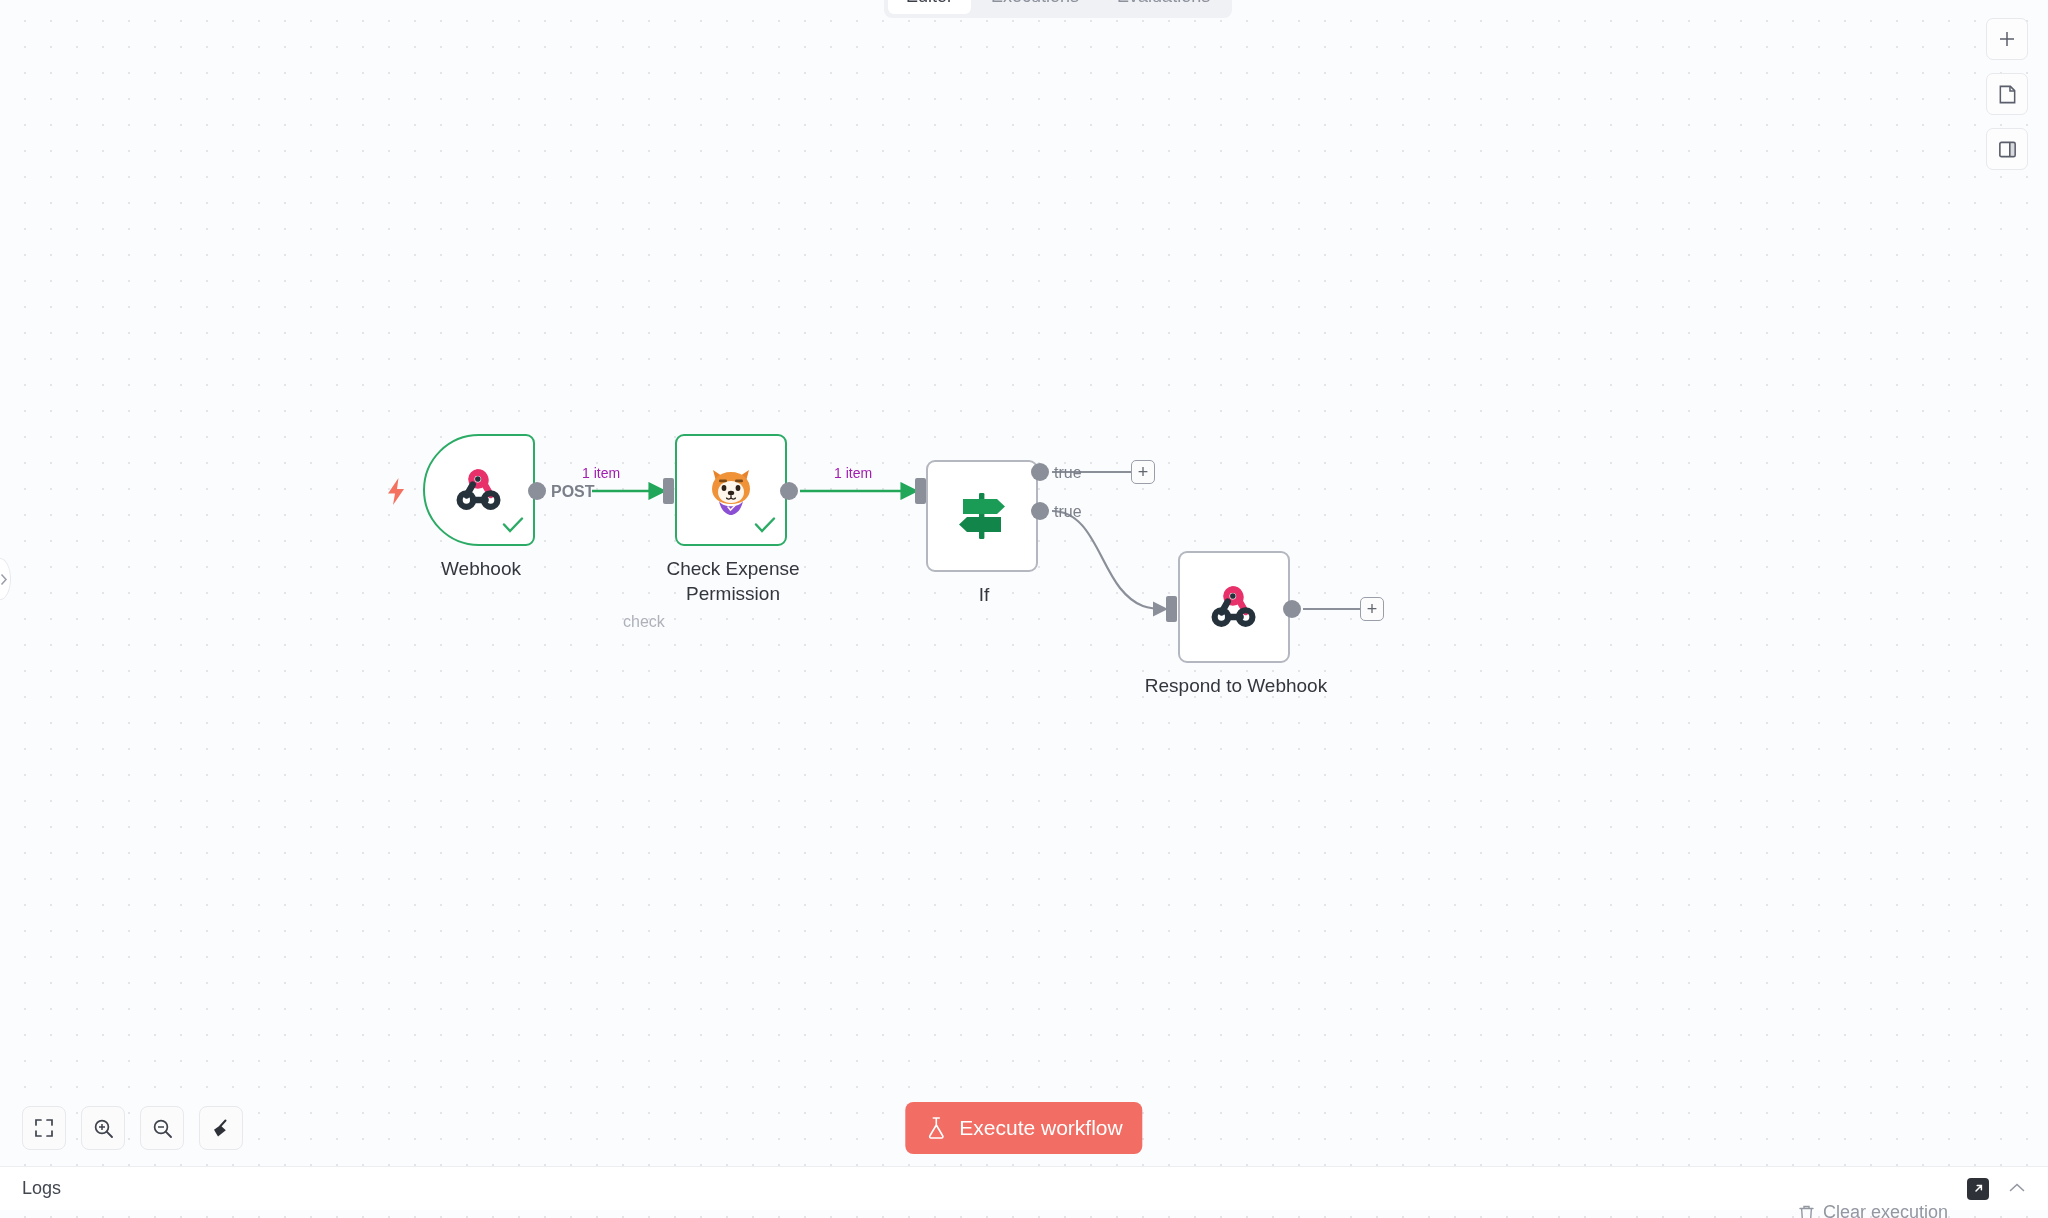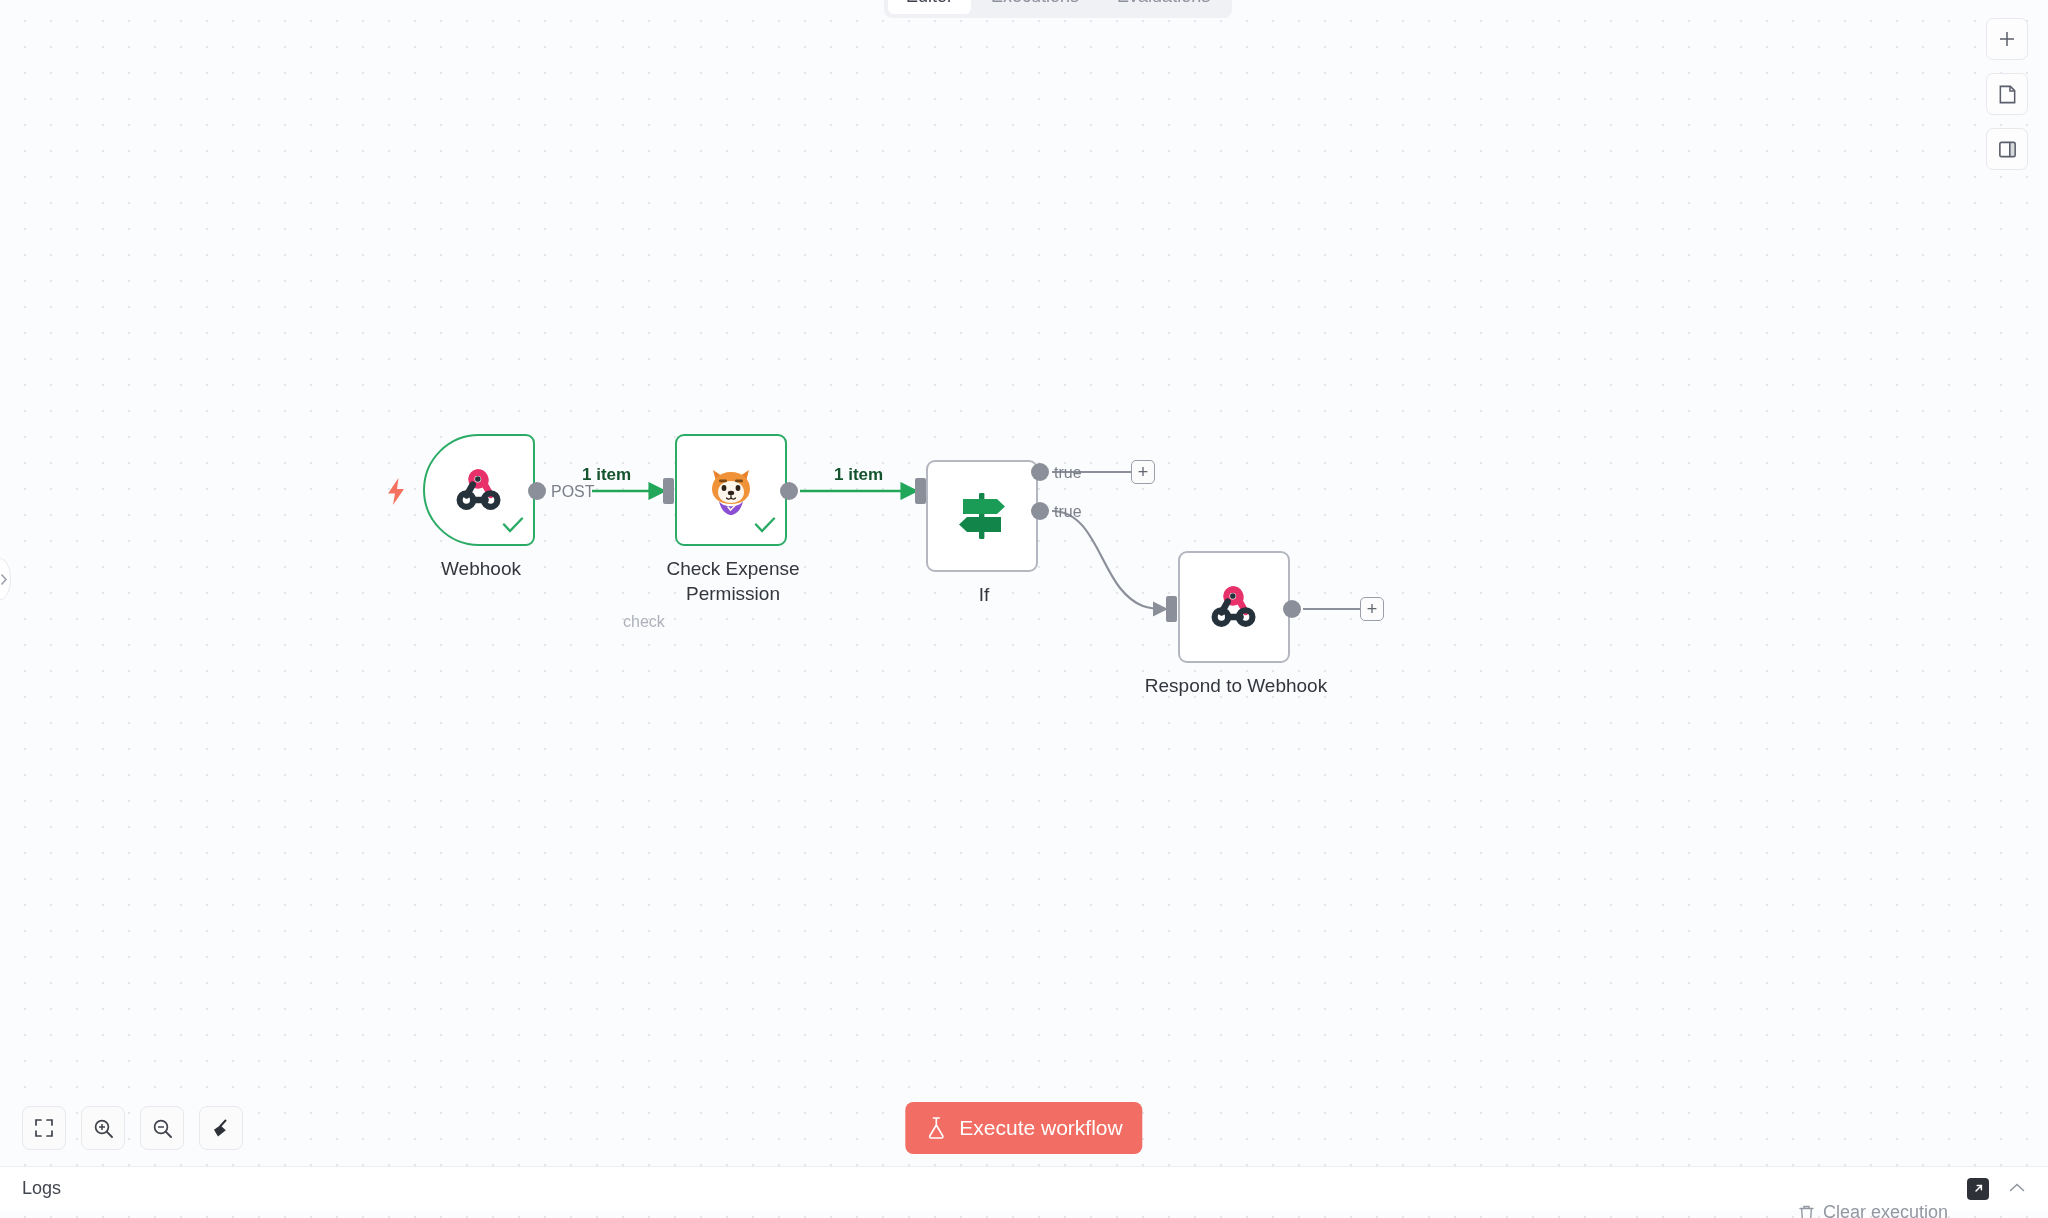--- a/index.html
+++ b/index.html
@@ -108,22 +108,22 @@
     position: absolute; width: 11px; height: 26px;
     background: #8b8f99; border-radius: 2px;
     z-index: 16;
   }
 
   .port-label {
     position: absolute; font-size: 16px; color: #7b7f89;
     white-space: nowrap; z-index: 17;
   }
   .edge-count {
-    position: absolute; font-size: 17px; color: #14532d;
-    white-space: nowrap; z-index: 17; font-weight: bold;
+    position: absolute; font-size: 14px; color: #a21caf;
+    white-space: nowrap; z-index: 17;
   }
 
   .plus-box {
     position: absolute;
     width: 24px; height: 24px;
     border: 1.6px solid #9a9ea8;
     border-radius: 5px;
     background: #fcfcfd;
     display: flex; align-items: center; justify-content: center;
     color: #62666f; font-size: 18px; line-height: 1;
@@ -263,21 +263,21 @@
       </svg>
     </div>
     <div class="node-check">
       <svg width="22" height="18" viewBox="0 0 22 18">
         <path d="M2 8.5 L8 15 L20 2.5" fill="none" stroke="#2bab65" stroke-width="2.4" stroke-linecap="round"></path>
       </svg>
     </div>
     <div class="node-label">Webhook</div>
   </div>
   <div class="port-out" style="left:528px; top:482px;"></div>
-  <div class="port-label" style="left:551px; top:483px;">POST</div>
+  <div class="port-label" style="left:551px; top:483px;font-weight:bold;">POST</div>
   <div class="edge-count" style="left:582px; top:465px;">1 item</div>
 
   <div class="port-in" style="left:663px; top:478px;"></div>
   <div class="node done" style="left:675px; top:434px;">
     <div class="node-icon">
       <svg width="52" height="54" viewBox="0 0 52 54">
 
         <path d="M8 7 L12 22 L20 15 Z" fill="#e8832c"></path>
         <path d="M44 7 L40 22 L32 15 Z" fill="#e8832c"></path>
 

